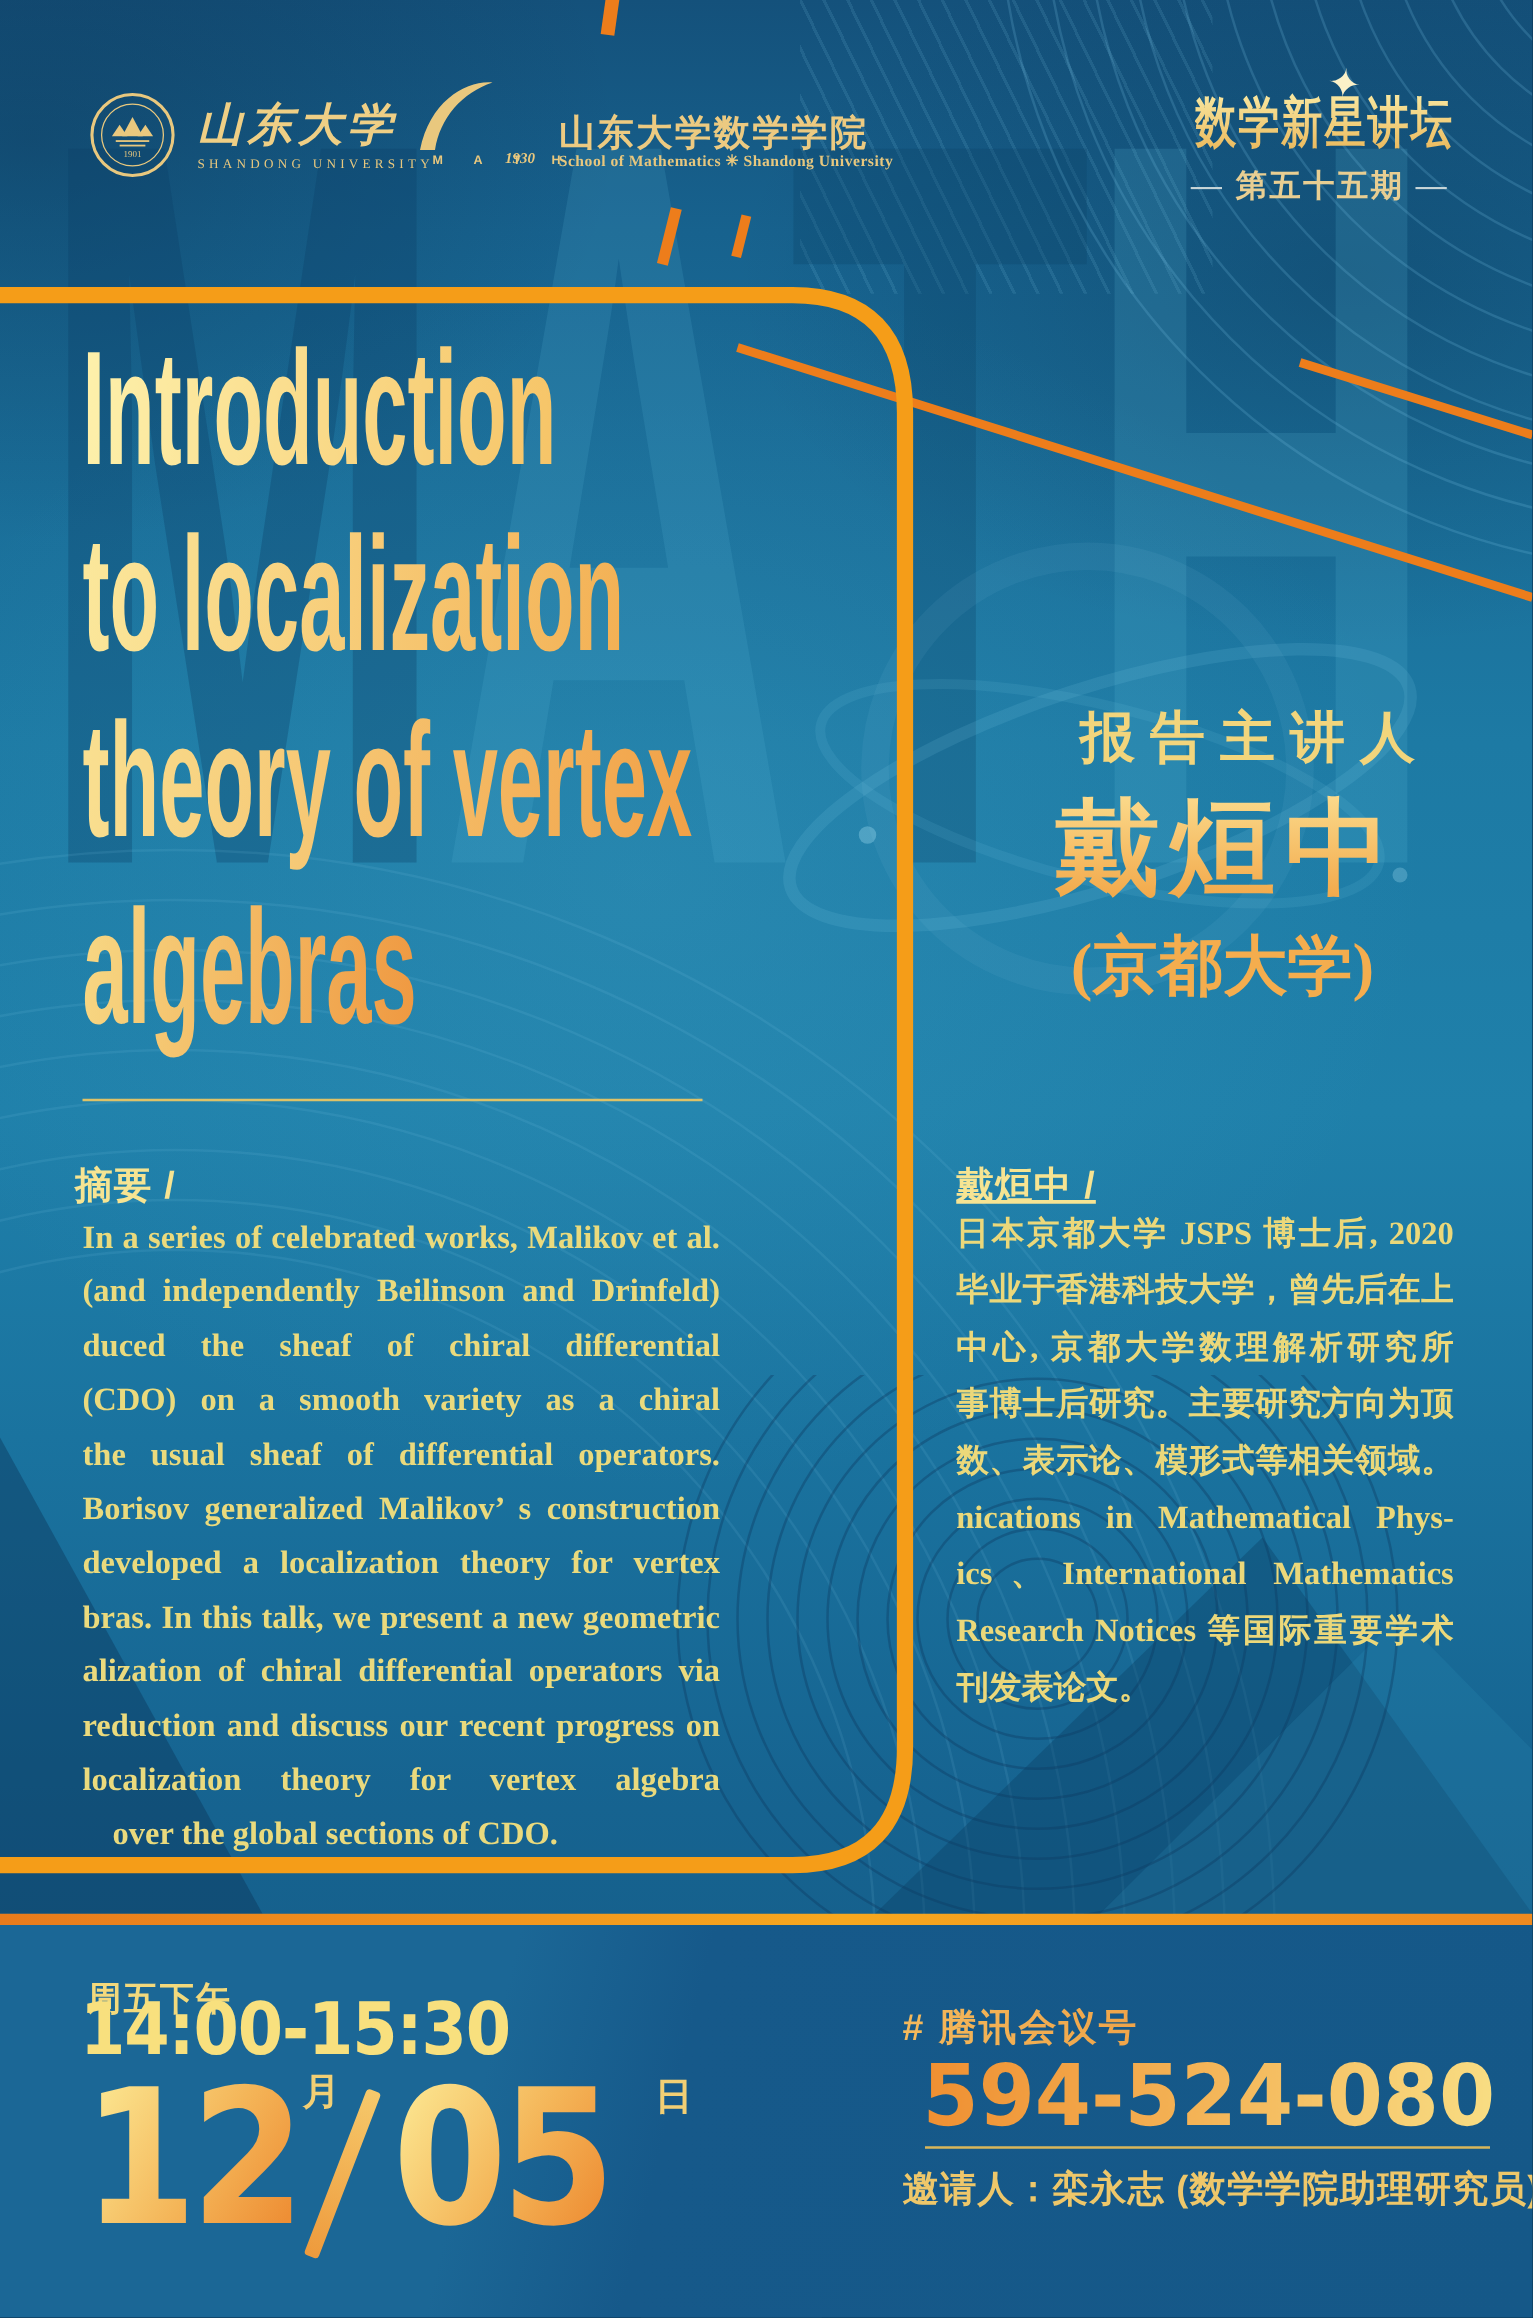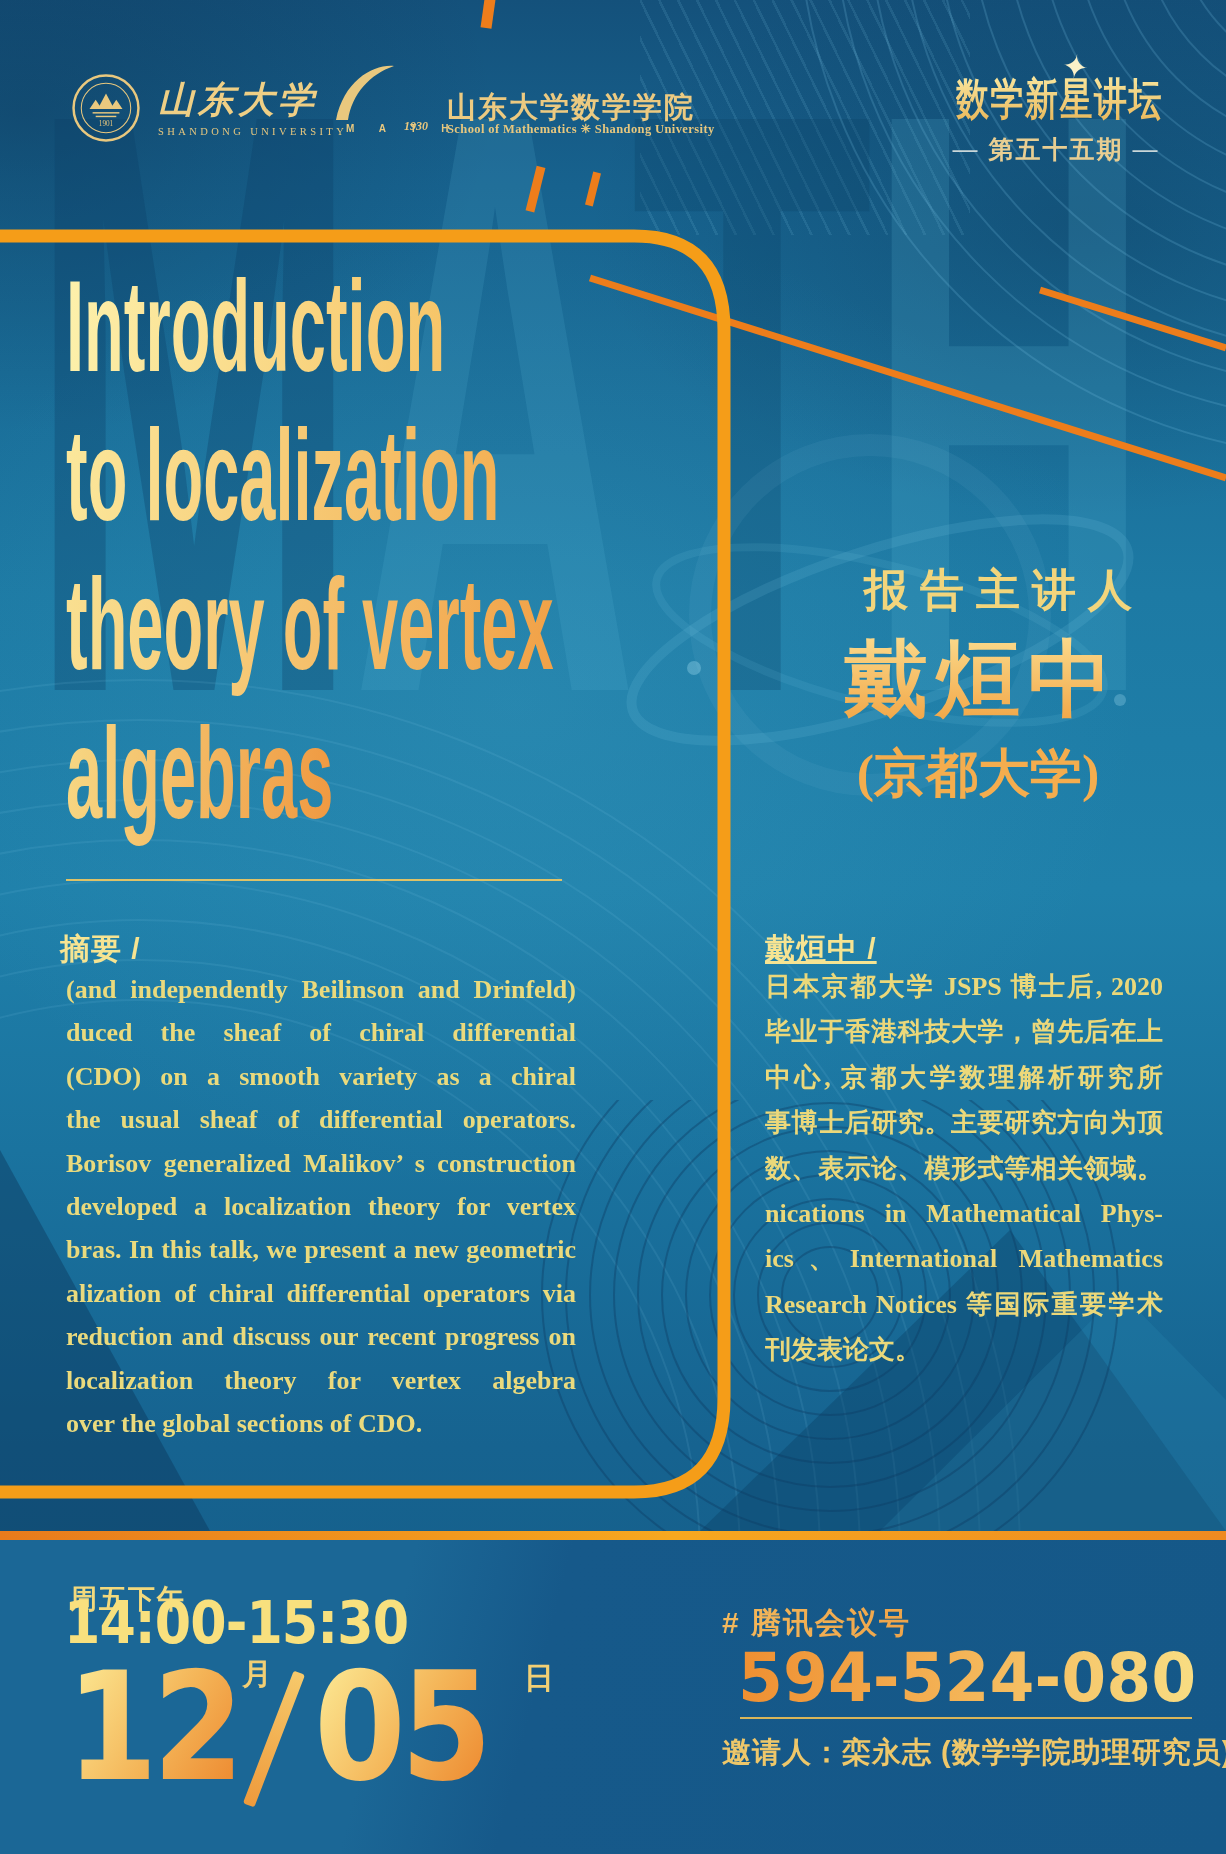--- a/index.html
+++ b/index.html
@@ -45,21 +45,21 @@
   .title-line:nth-child(3){--g1:#F9E091;--g2:#F1A147;}
   .title-line:nth-child(4){--g1:#F7D884;--g2:#EF9840;}
   .title-divider{left:66px;top:879px;width:496px;height:2px;background:#DEC267;}
   
   .sec-heading{font:700 30px/34px "Liberation Sans",sans-serif;color:#F6E492;letter-spacing:1px;}
   .abstract-head{left:60px;top:932px;}
   .bio-head{left:765px;top:932px;text-decoration:underline;}
   .abstract-body{left:66px;top:968px;width:510px;}
   .ab-line{display:block;font:700 26px/43.4px "Liberation Serif",serif;color:#EADA7D;white-space:nowrap;}
   .ab-line{text-align:justify;text-align-last:justify;white-space:normal;height:43.4px;overflow:hidden;}
-  .ab-line:last-child{text-align-last:left;}
+  .ab-line:last-child{text-align-last:left;margin-left:24px;}
   .bio-body{left:765px;top:964px;width:398px;}
   .bio-line{display:block;font:700 26px/45.4px "Liberation Serif",serif;color:#EBD87A;
     text-align:justify;text-align-last:justify;height:45.4px;overflow:hidden;}
   .bio-line:last-child{text-align-last:left;}
   
   .speaker{left:730px;top:0;width:496px;text-align:center;}
   .speaker-label{left:0;top:566px;width:100%;font:700 44px/50px "Liberation Serif",serif;color:#F2D57C;letter-spacing:12px;text-indent:12px;margin-left:20px;}
   .speaker-name{left:0;top:632px;width:100%;font:700 84px/96px "Liberation Serif",serif;letter-spacing:8px;text-indent:8px;
     background:linear-gradient(180deg,#FBDC8E,#F1A343);-webkit-background-clip:text;background-clip:text;color:transparent;}
   .speaker-affil{left:0;top:744px;width:100%;font:700 52px/60px "Liberation Serif",serif;color:#F4AD4E;}
@@ -206,20 +206,21 @@
       <span class="title-line">Introduction</span>
       <span class="title-line">to localization</span>
       <span class="title-line">theory of vertex</span>
       <span class="title-line">algebras</span>
     </div>
 
   <div class="abs title-divider"></div>
 
   <div class="abs sec-heading abstract-head">摘要 /</div>
   <div class="abs abstract-body">
+      <span class="ab-line">In a series of celebrated works, Malikov et al.</span>
       <span class="ab-line">(and independently Beilinson and Drinfeld) intro-</span>
       <span class="ab-line">duced the sheaf of chiral differential operators</span>
       <span class="ab-line">(CDO) on a smooth variety as a chiral analogue of</span>
       <span class="ab-line">the usual sheaf of differential operators. Later,</span>
       <span class="ab-line">Borisov generalized Malikov’ s construction and</span>
       <span class="ab-line">developed a localization theory for vertex alge-</span>
       <span class="ab-line">bras. In this talk, we present a new geometric re-</span>
       <span class="ab-line">alization of chiral differential operators via BRST</span>
       <span class="ab-line">reduction and discuss our recent progress on the</span>
       <span class="ab-line">localization theory for vertex algebra modules</span>

